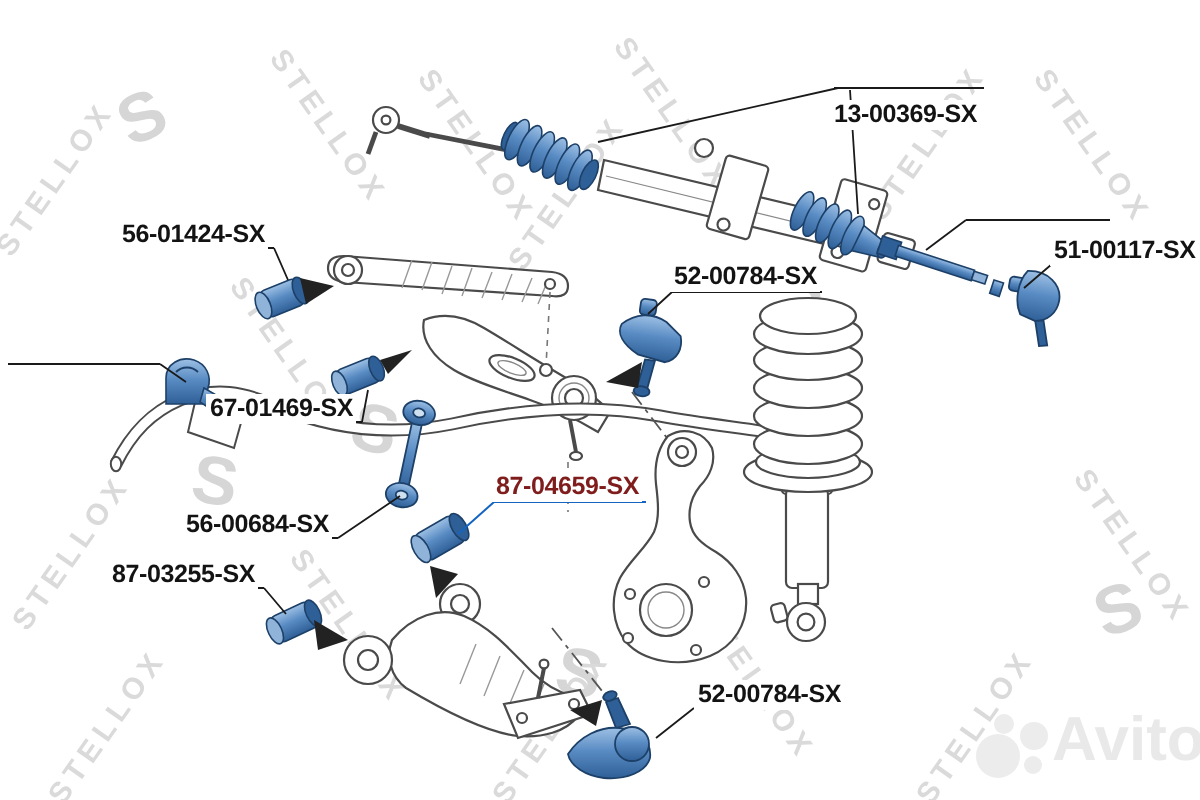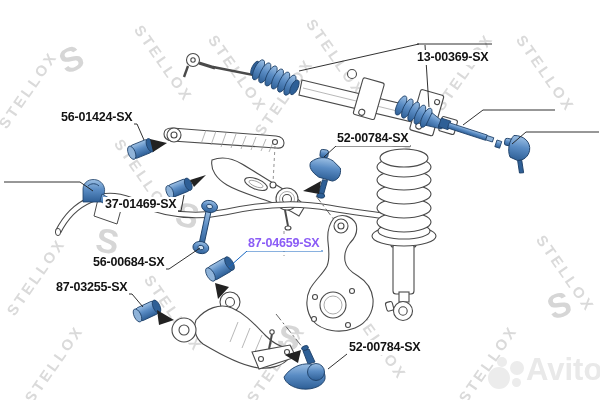--- a/index.html
+++ b/index.html
@@ -30,21 +30,21 @@
   .s3{left:388px;top:126px;transform:rotate(-15deg);}
   .s4{left:278px;top:318px;transform:rotate(12deg);}
   .s5{left:548px;top:286px;transform:rotate(-20deg);}
   .s6{left:96px;top:222px;transform:rotate(10deg);}
   
   .art{position:absolute;left:0;top:0;z-index:1;}
   
   .lbl-layer{position:absolute;inset:0;z-index:2;}
   .plabel{position:absolute;font:bold 12.5px/1 "Liberation Sans",sans-serif;color:#131313;
           letter-spacing:-0.2px;background:#fff;padding:1px 2px;white-space:nowrap;}
-  .plabel.hl{color:#8b5cf6;cursor:pointer;}
+  .plabel.hl{color:#7f1d1d;cursor:pointer;}
   .lbl0{left:416px;top:15px;} .lbl1{left:415px;top:29px;margin-top:21px;}
   .lbl2{left:482px;top:96px;} .lbl3{left:525px;top:118px;}
   .lbl4{left:59px;top:110px;} .lbl5{left:335px;top:131px;}
   .lbl6{left:3px;top:168px;}  .lbl7{left:103px;top:197px;}
   .lbl8{left:91px;top:255px;} .lbl9{left:246px;top:236px;}
   .lbl10{left:54px;top:280px;text-align:center;}.lbl11{left:347px;top:340px;}
   
   .avito{position:absolute;left:484px;top:352px;width:116px;height:46px;z-index:3;}
   .avito i{position:absolute;border-radius:50%;background:#ececec;}
   .av1{left:4px;top:15px;width:22px;height:22px;}
@@ -294,23 +294,24 @@
       <path d="M190,180 L206,175 L194,187 Z"></path>
       <path d="M321,181 L303,191 L319,194 Z"></path>
       <path d="M215,283 L229,287 L218,299 Z"></path>
       <path d="M157,310 L174,320 L159,325 Z"></path>
       <path d="M285,355 L301,350 L298,363 Z"></path>
     </g>
   </svg>
 
   <div class="lbl-layer">
     <div class="plabel lbl1">13-00369-SX</div>
+    <div class="plabel lbl3">51-00117-SX</div>
     <div class="plabel lbl4">56-01424-SX</div>
     <div class="plabel lbl5">52-00784-SX</div>
-    <div class="plabel lbl7">37-01469-SX</div>
+    <div class="plabel lbl7">67-01469-SX</div>
     <div class="plabel lbl8">56-00684-SX</div>
     <div class="plabel lbl9 hl">87-04659-SX</div>
     <div class="plabel lbl10">87-03255-SX</div>
     <div class="plabel lbl11">52-00784-SX</div>
   </div>
 
   <div class="avito">
     <i class="av1"></i>
     <i class="av2"></i>
     <i class="av3"></i>

